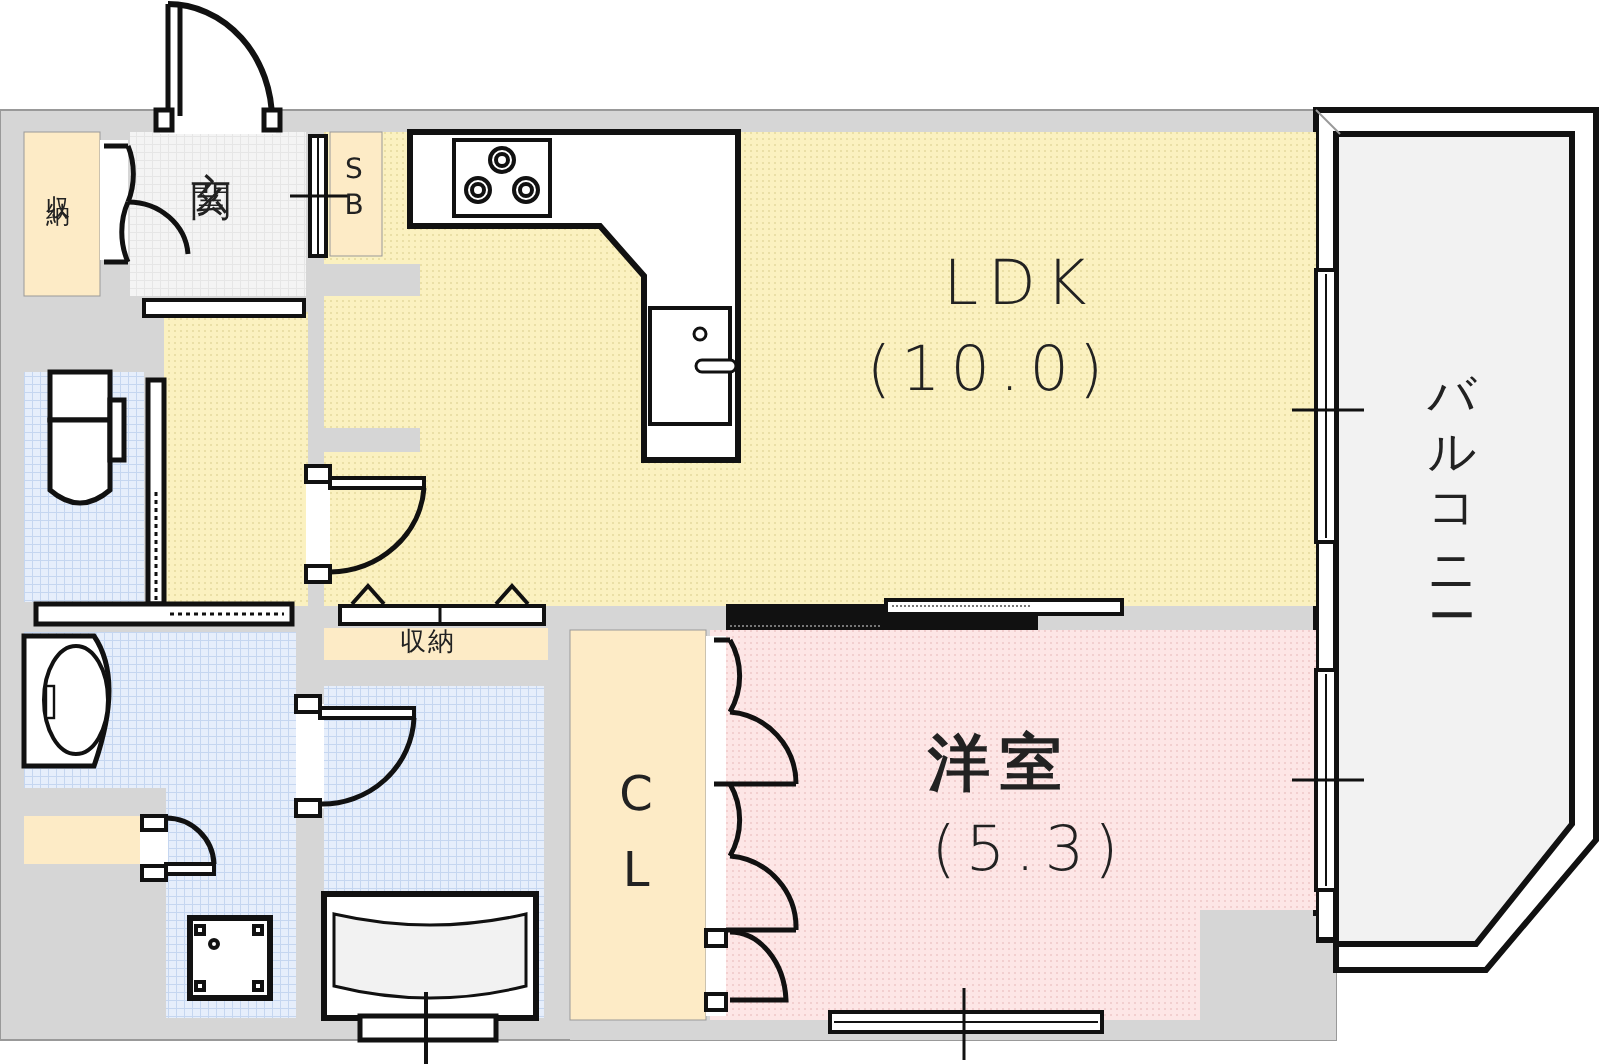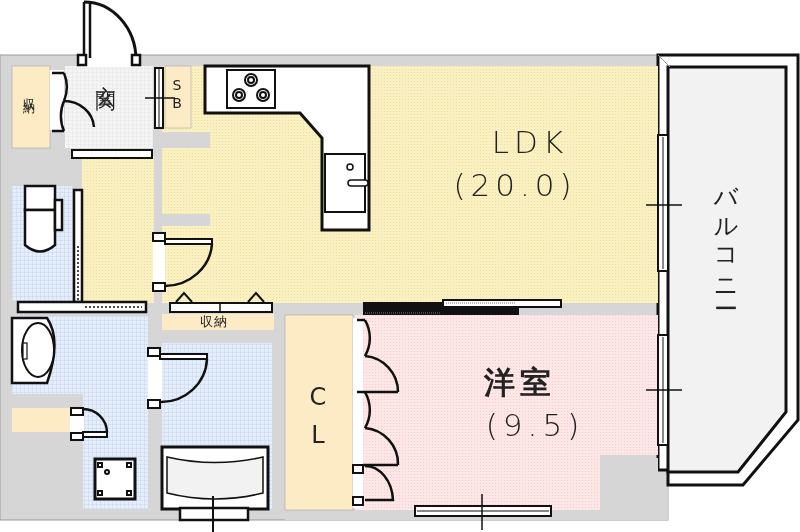--- a/index.html
+++ b/index.html
@@ -1,19 +1,19 @@
 <!DOCTYPE html>
 <html><head>
 <meta charset="utf-8">
 <style>
   html, body { margin:0; padding:0; background:#ffffff; }
   body { width:800px; height:532px; overflow:hidden; position:relative; font-family:"DejaVu Sans", "Liberation Sans", sans-serif; }
   #plan { position:absolute; left:0; top:0; width:800px; height:532px; }
   .lbl { position:absolute; color:#222; white-space:nowrap; text-align:center; line-height:1; }
-  .room-big { font-size:31px; letter-spacing:5px; font-family:"DejaVu Sans", sans-serif; font-weight:300;margin-left:20px; }
+  .room-big { font-size:31px; letter-spacing:5px; font-family:"DejaVu Sans", sans-serif; font-weight:300; }
   .room-small { font-size:15px; }
   .vert { writing-mode:vertical-rl; text-orientation:upright; }
 </style>
 </head>
 <body>
 
 <svg id="plan" viewBox="0 0 800 532" xmlns="http://www.w3.org/2000/svg">
   <defs>
     <pattern id="dotY" width="3" height="3" patternUnits="userSpaceOnUse">
       <rect width="3" height="3" fill="#fbf1c0"></rect>
@@ -204,21 +204,21 @@
   <g>
     <rect x="415" y="506" width="136" height="10" fill="#fff" stroke="#111" stroke-width="2"></rect>
     <line x1="417" y1="511" x2="549" y2="511" stroke="#111" stroke-width="1"></line>
     <line x1="482" y1="494" x2="482" y2="530" stroke="#111" stroke-width="1.5"></line>
   </g>
 
   <rect x="600" y="458" width="58" height="52" fill="#d6d6d6"></rect>
 </svg>
 
 <div class="lbl room-big" style="left:430px;top:127px;width:160px;">LDK</div>
-<div class="lbl room-big" style="left:410px;top:170px;width:170px;">(20.0)</div>
+<div class="lbl room-big" style="left:410px;top:170px;width:170px;">(10.0)</div>
 <div class="lbl room-big" style="left:430px;top:367px;width:140px;font-weight:bold;">洋室</div>
-<div class="lbl room-big" style="left:440px;top:410px;width:150px;">(9.5)</div>
+<div class="lbl room-big" style="left:440px;top:410px;width:150px;">(5.3)</div>
 <div class="lbl vert" style="left:714px;top:170px;font-size:24px;letter-spacing:4px;">バルコニー</div>
 <div class="lbl vert" style="left:96px;top:70px;font-size:20px;letter-spacing:6px;">玄関</div>
 <div class="lbl vert" style="left:306px;top:383px;font-size:24px;letter-spacing:10px;">CL</div>
 <div class="lbl vert" style="left:170px;top:77px;font-size:14px;letter-spacing:2px;">SB</div>
 <div class="lbl vert" style="left:23px;top:88px;font-size:12px;letter-spacing:4px;">収納</div>
 <div class="lbl room-small" style="left:200px;top:315px;font-size:13px;letter-spacing:1px;">収納</div>
 
 </body></html>

